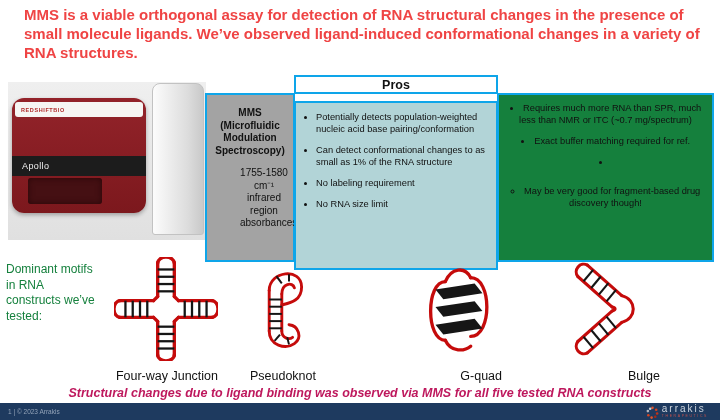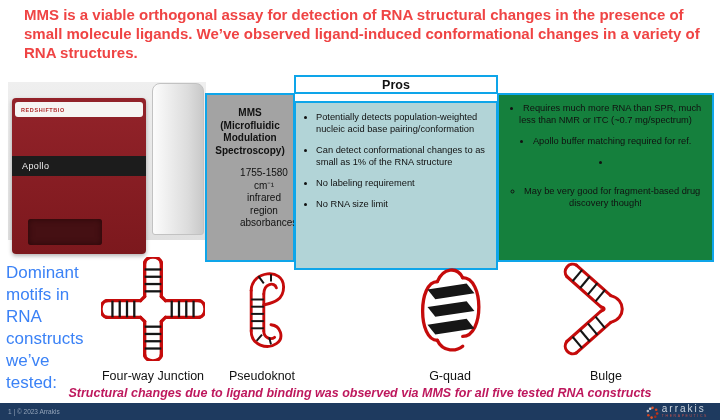--- a/index.html
+++ b/index.html
@@ -7,22 +7,22 @@
        font-family:"Liberation Sans",sans-serif;color:#111;}
   .abs{position:absolute;}
 
   
   .slide-title{left:24px;top:5px;width:676px;font-size:15px;font-weight:700;
     color:#ef4444;line-height:1.28;}
 
   
   .photo{left:8px;top:82px;width:198px;height:158px;
     background:linear-gradient(#efefef,#e0e0e0);}
-  .dev-left{position:absolute;left:4px;top:16px;width:134px;height:156px;
-    background:linear-gradient(#93232a,#7c181d);border-radius:4px;
+  .dev-left{position:absolute;left:4px;top:16px;width:134px;height:115px;
+    background:linear-gradient(#93232a,#7c181d);border-radius:12px;
     box-shadow:0 2px 4px rgba(0,0,0,.3);}
   .dev-strip{position:absolute;top:4px;left:3px;right:3px;height:15px;
     background:#f6f5f3;border-radius:3px;display:flex;align-items:center;}
   .dev-strip span{font-size:5.5px;font-weight:700;color:#b02a2a;
     letter-spacing:.6px;padding-left:6px;}
   .dev-band{position:absolute;top:58px;left:0;right:0;height:20px;
     background:#1c1c1c;display:flex;align-items:center;}
   .dev-band span{color:#f2f2f2;font-size:9px;padding-left:10px;letter-spacing:.4px;}
   .dev-slot{position:absolute;bottom:9px;left:16px;width:74px;height:26px;
     background:#451013;border-radius:3px;box-shadow:inset 0 0 6px #2a0709;}
@@ -47,23 +47,23 @@
     padding:7px 8px 0 8px;}
   .pros-cell ul{margin:0;padding-left:16px;font-size:9.3px;line-height:1.3;}
   .pros-cell li{margin-bottom:9px;}
   .cons-cell ul{margin:0;padding:0;list-style-position:inside;
     font-size:9.3px;line-height:1.3;text-align:center;}
   .cons-cell li{margin-bottom:9px;}
   .cons-cell ul ul{margin-top:17px;}
   .cons-cell ul ul li{margin-bottom:0;}
 
   
-  .motifs-intro{left:6px;top:262px;width:92px;font-size:17px;line-height:1.3;color:#3b82f6;}
+  .motifs-intro{left:6px;top:262px;width:92px;font-size:12px;line-height:1.3;color:#15803d;}
   .motif{top:250px;height:133px;display:flex;flex-direction:column;
-    align-items:center;justify-content:flex-end;}
+    align-items:flex-end;justify-content:flex-end;}
   .motif .ic{flex:1;display:flex;align-items:center;justify-content:center;}
   .motif .cap{font-size:12.5px;color:#111;white-space:nowrap;padding-top:2px;}
   .m1{left:88px;width:130px;} .m2{left:208px;width:108px;}
   .m3{left:398px;width:104px;} .m4{left:552px;width:108px;}
 
   
   .conclusion{left:0;top:386px;width:720px;text-align:center;font-size:12.5px;
     font-weight:700;font-style:italic;color:#be185d;}
 
   
@@ -103,21 +103,21 @@
     <ul>
       <li>Potentially detects population-weighted nucleic acid base pairing/conformation</li>
       <li>Can detect conformational changes to as small as 1% of the RNA structure</li>
       <li>No labeling requirement</li>
       <li>No RNA size limit</li>
     </ul>
   </div>
   <div class="cell cons-cell">
     <ul>
       <li>Requires much more RNA than SPR, much less than NMR or ITC (~0.7 mg/spectrum)</li>
-      <li>Apollo buffer matching required for ref.</li>
+      <li>Exact buffer matching required for ref.</li>
       <li>
         <ul>
           <li>May be very good for fragment-based drug discovery though!</li>
         </ul>
       </li>
     </ul>
   </div>
 </div>
 
 <div class="abs motifs-intro">Dominant motifs in RNA constructs we’ve tested:</div>

